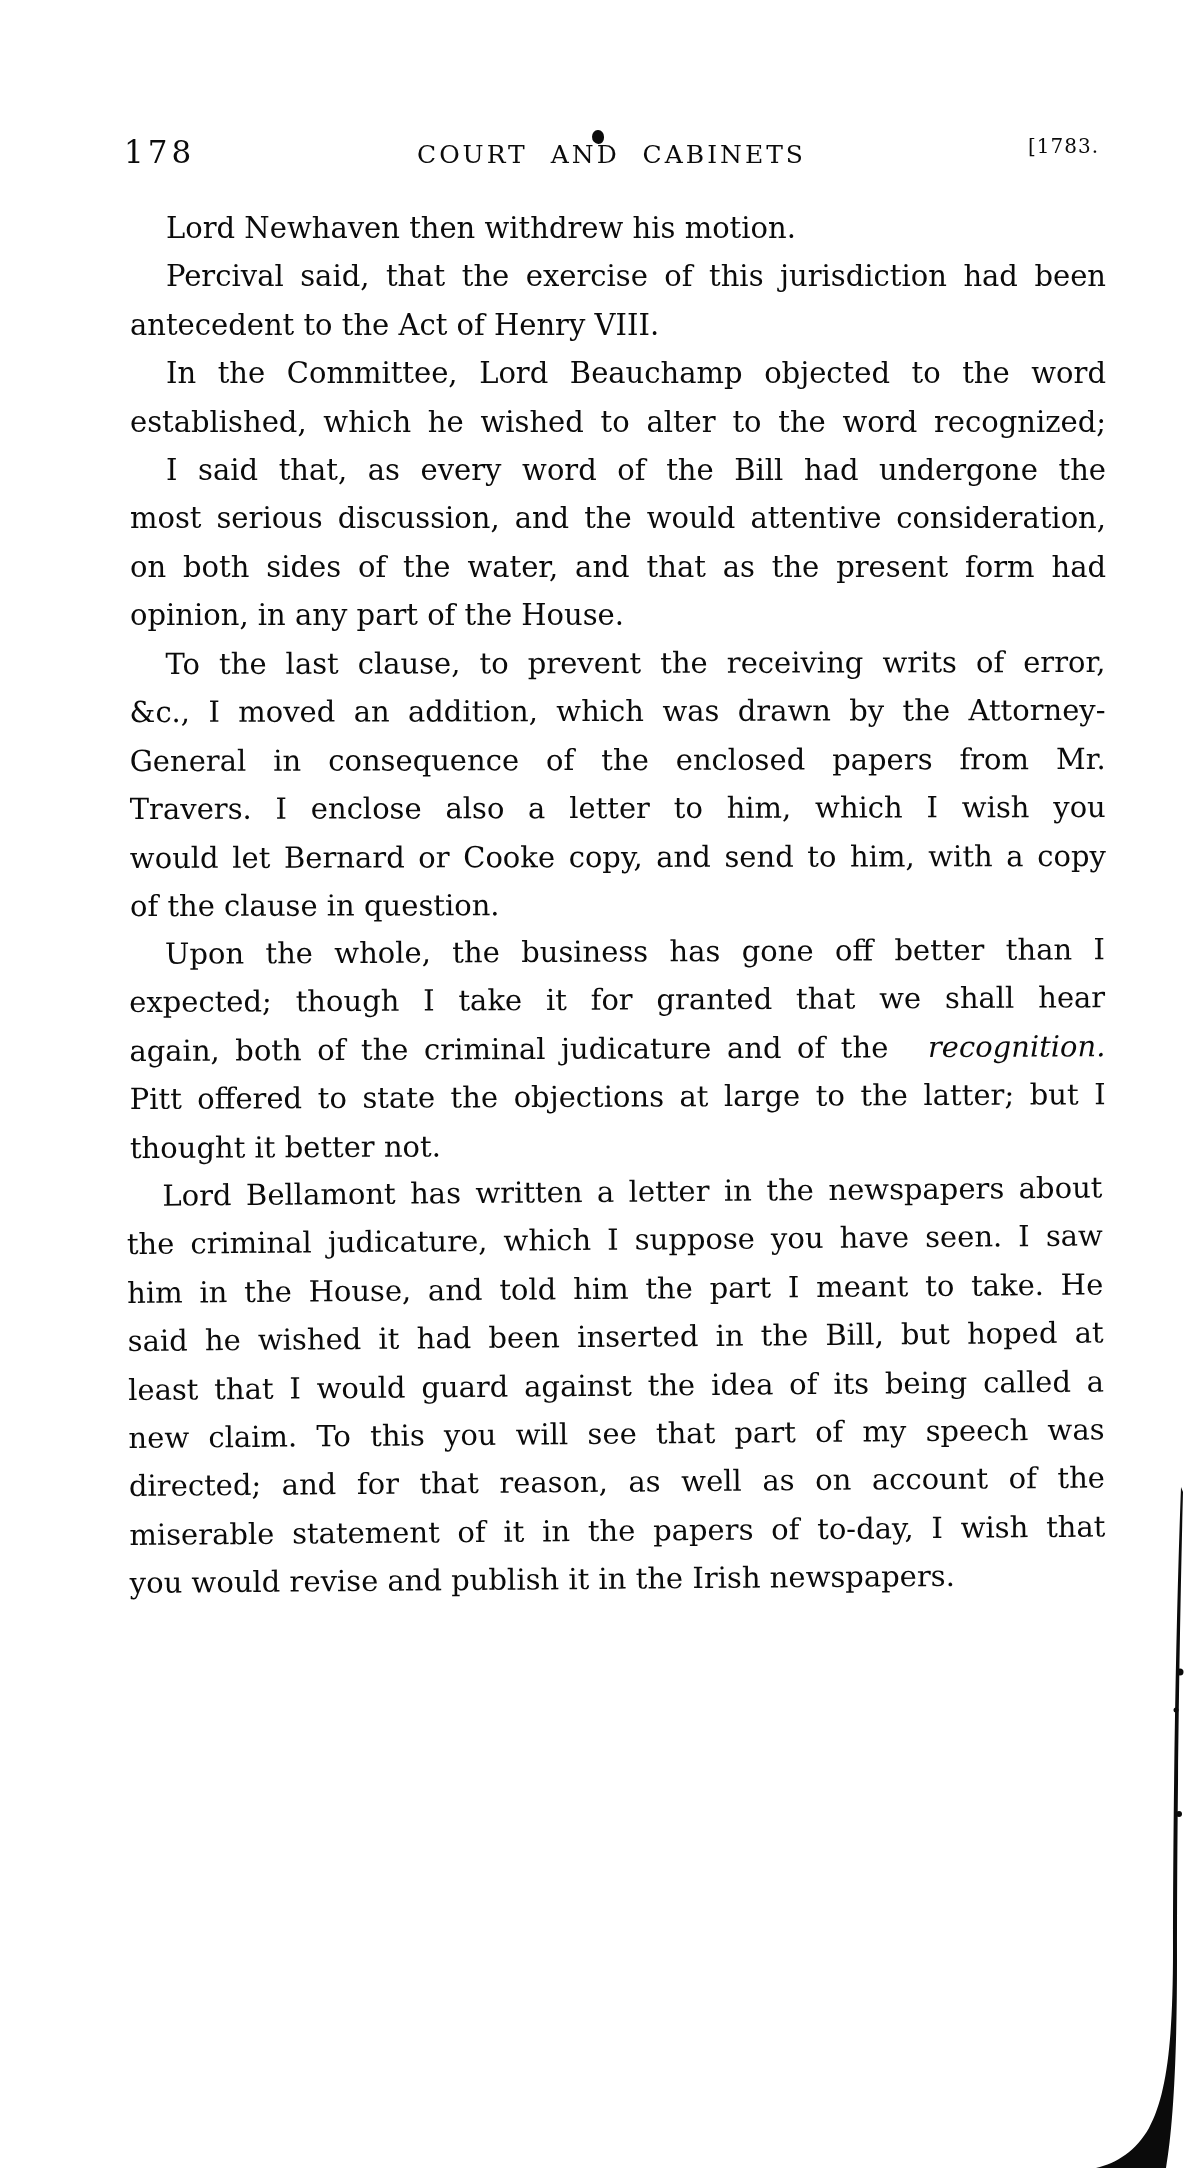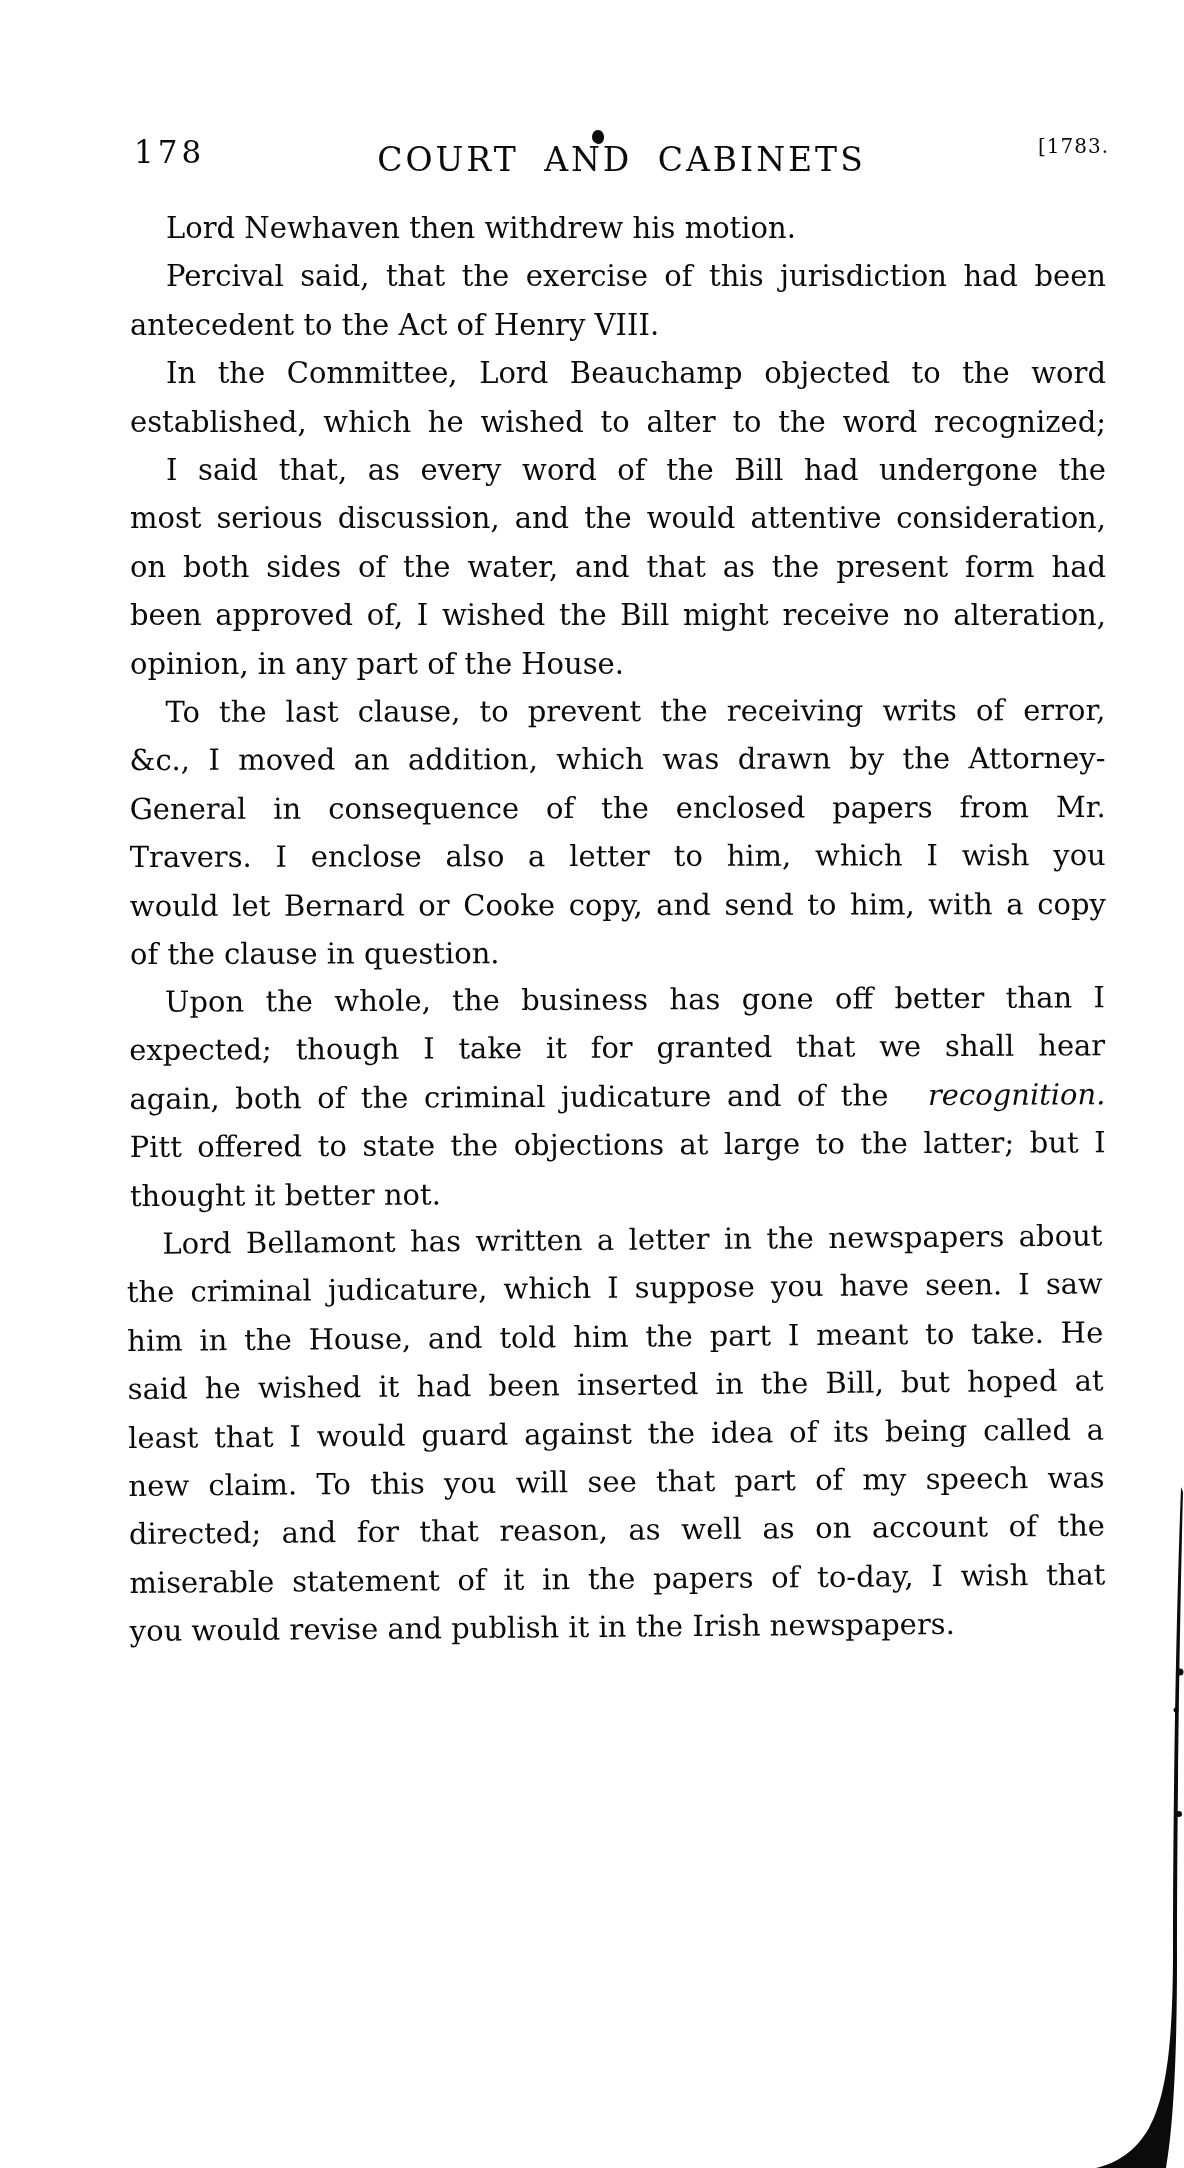--- a/index.html
+++ b/index.html
@@ -8,30 +8,30 @@
     background:#ffffff;
     font-family:"DejaVu Serif","Liberation Serif",serif;
     color:#0b0b0b;
     position:relative;
     overflow:hidden;
   }
   .page{position:absolute;inset:0;background:#ffffff;}
 
   
   .header{
-    position:absolute;left:134px;top:132px;width:975px;height:46px;
+    position:absolute;left:124px;top:132px;width:975px;height:46px;
   }
   .page-number{
     position:absolute;left:0;top:2px;
     font-size:31px;letter-spacing:4px;
   }
   .running-title{
     position:absolute;left:0;right:0;top:8px;
     text-align:center;
-    font-size:33px;letter-spacing:3px;word-spacing:12px;
+    font-size:25px;letter-spacing:3px;word-spacing:12px;
     font-weight:500;
   }
   .year-label{
     position:absolute;right:0;top:2px;
     font-size:20px;letter-spacing:1px;
   }
   .ink-spot{
     position:absolute;left:592px;top:130px;width:12px;height:14px;
     background:#0b0b0b;border-radius:50% 50% 46% 54%;
   }
@@ -80,21 +80,20 @@
         <div class="line last"><span>antecedent to the Act of Henry VIII.</span></div>
       </div>
       <div class="para para-2">
         <div class="line first"><span>In the Committee, Lord Beauchamp objected to the word</span></div>
         <div class="line"><span>established, which he wished to alter to the word recognized;</span></div>
       </div>
       <div class="para para-3">
         <div class="line first"><span>I said that, as every word of the Bill had undergone the</span></div>
         <div class="line"><span>most serious discussion, and the would attentive consideration,</span></div>
         <div class="line"><span>on both sides of the water, and that as the present form had</span></div>
-        <div class="line"><span>been approved of, I wished the Bill might receive no alteration,</span></div>
         <div class="line last"><span>opinion, in any part of the House.</span></div>
       </div>
       <div class="para para-5">
         <div class="line first"><span>To the last clause, to prevent the receiving writs of error,</span></div>
         <div class="line"><span>&amp;c., I moved an addition, which was drawn by the Attorney-</span></div>
         <div class="line"><span>General in consequence of the enclosed papers from Mr.</span></div>
         <div class="line"><span>Travers.  I enclose also a letter to him, which I wish you</span></div>
         <div class="line"><span>would let Bernard or Cooke copy, and send to him, with a copy</span></div>
         <div class="line last"><span>of the clause in question.</span></div>
       </div>

